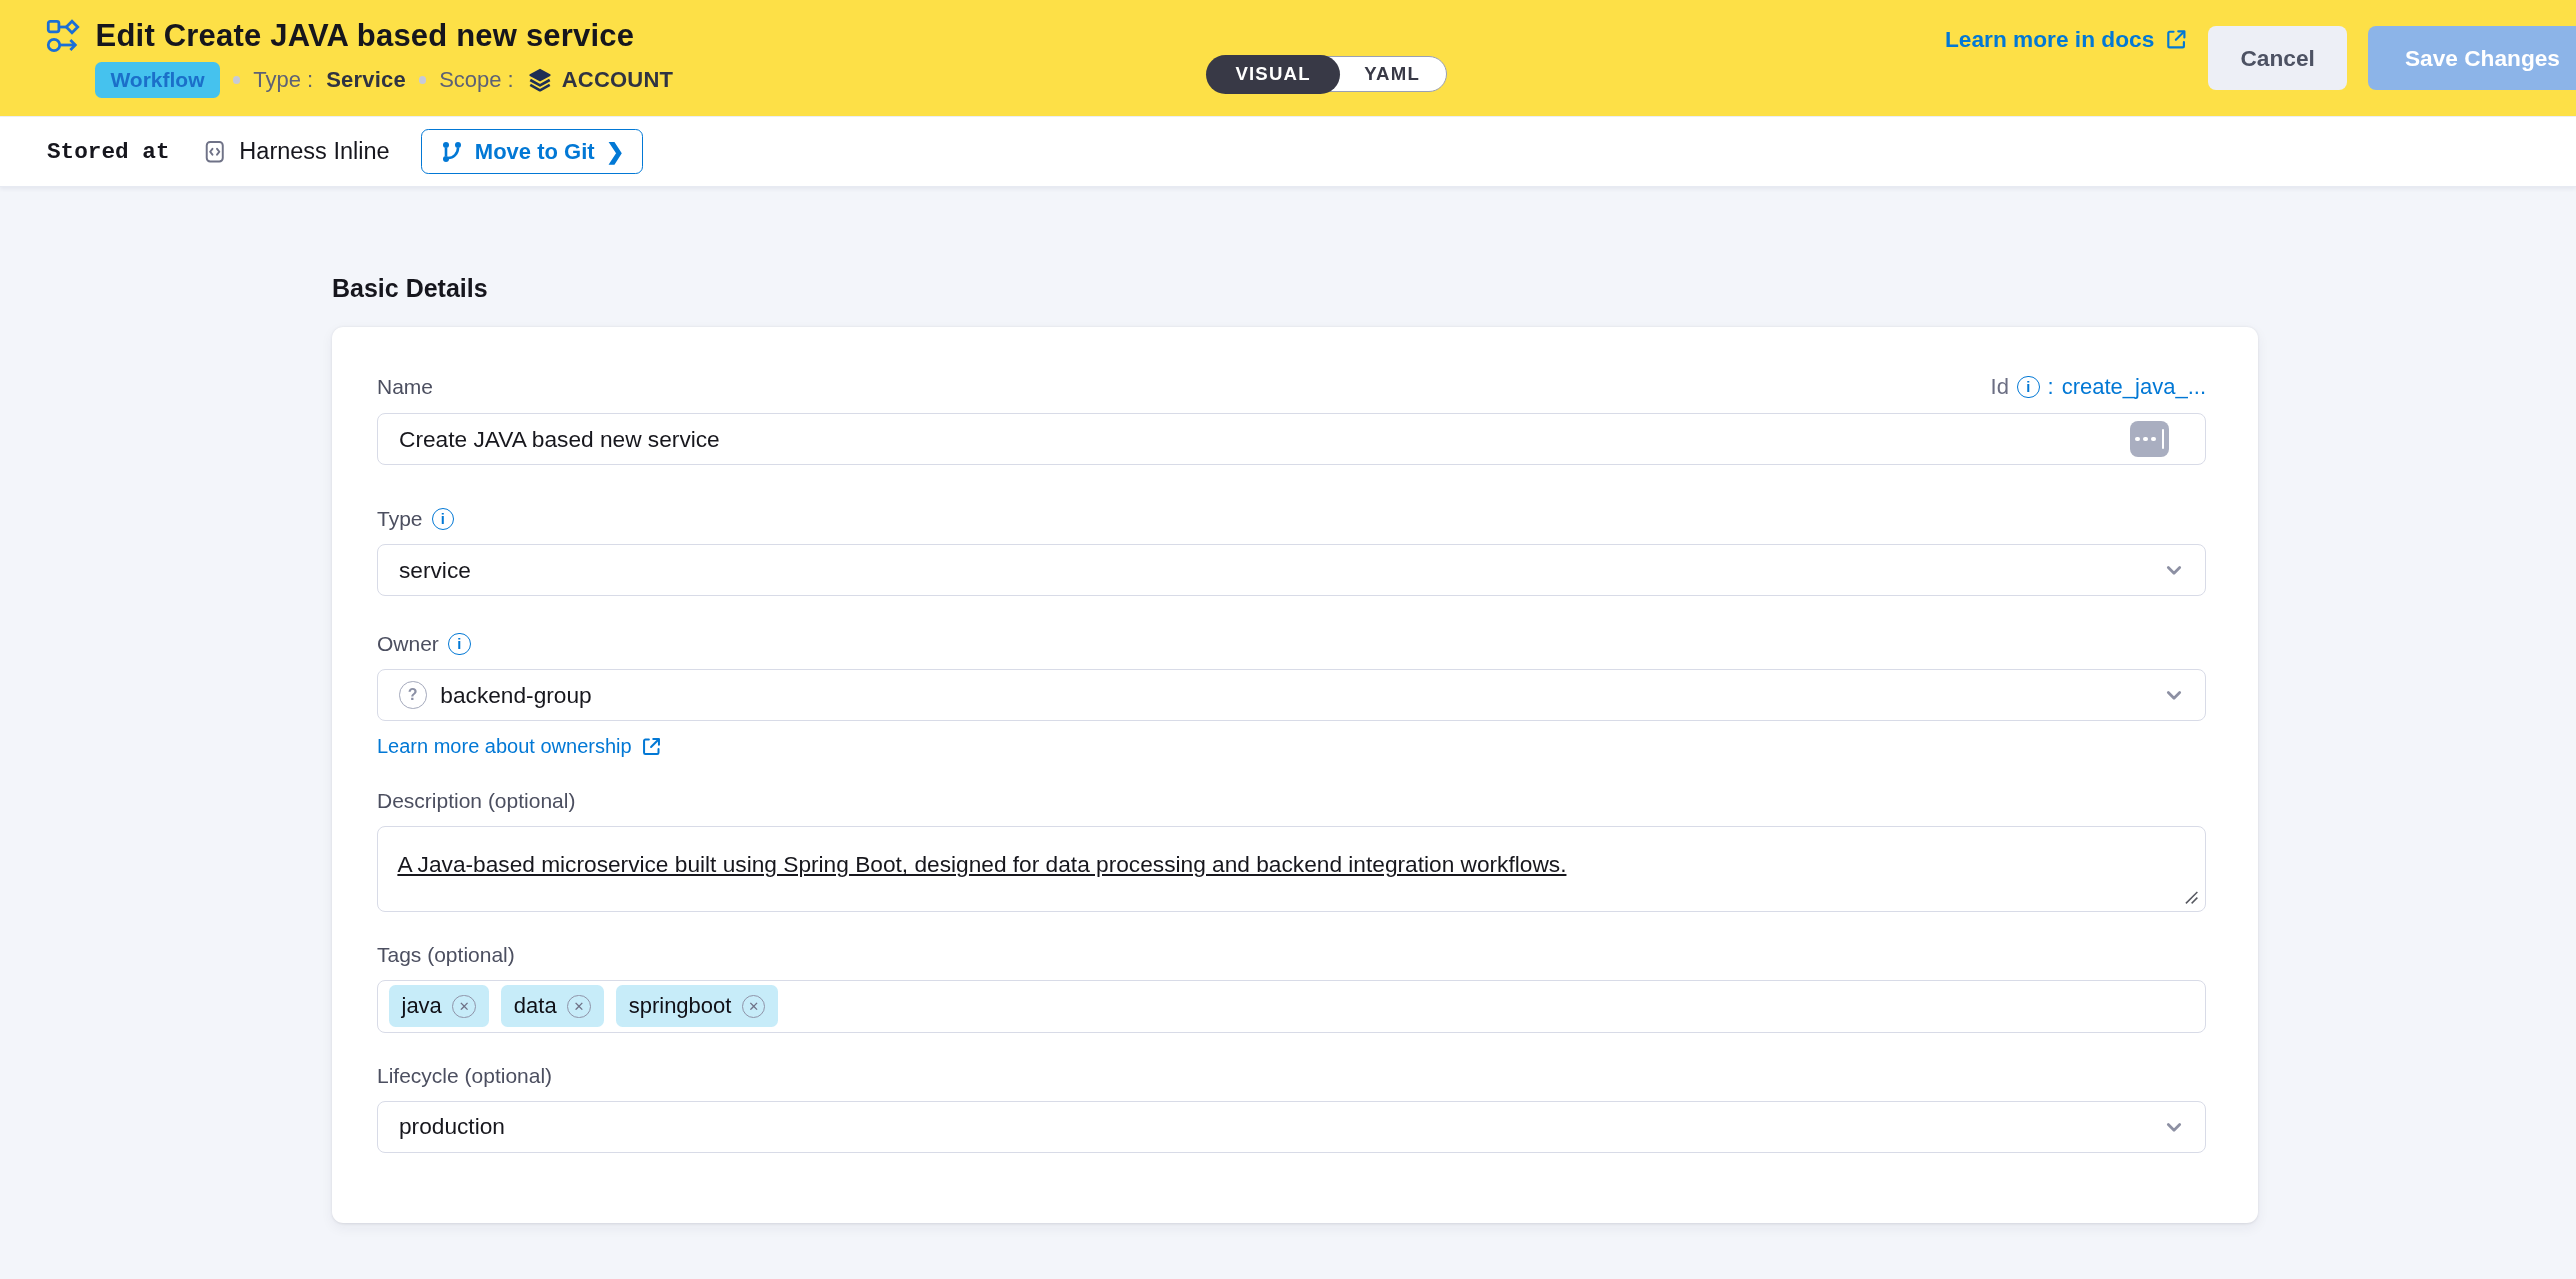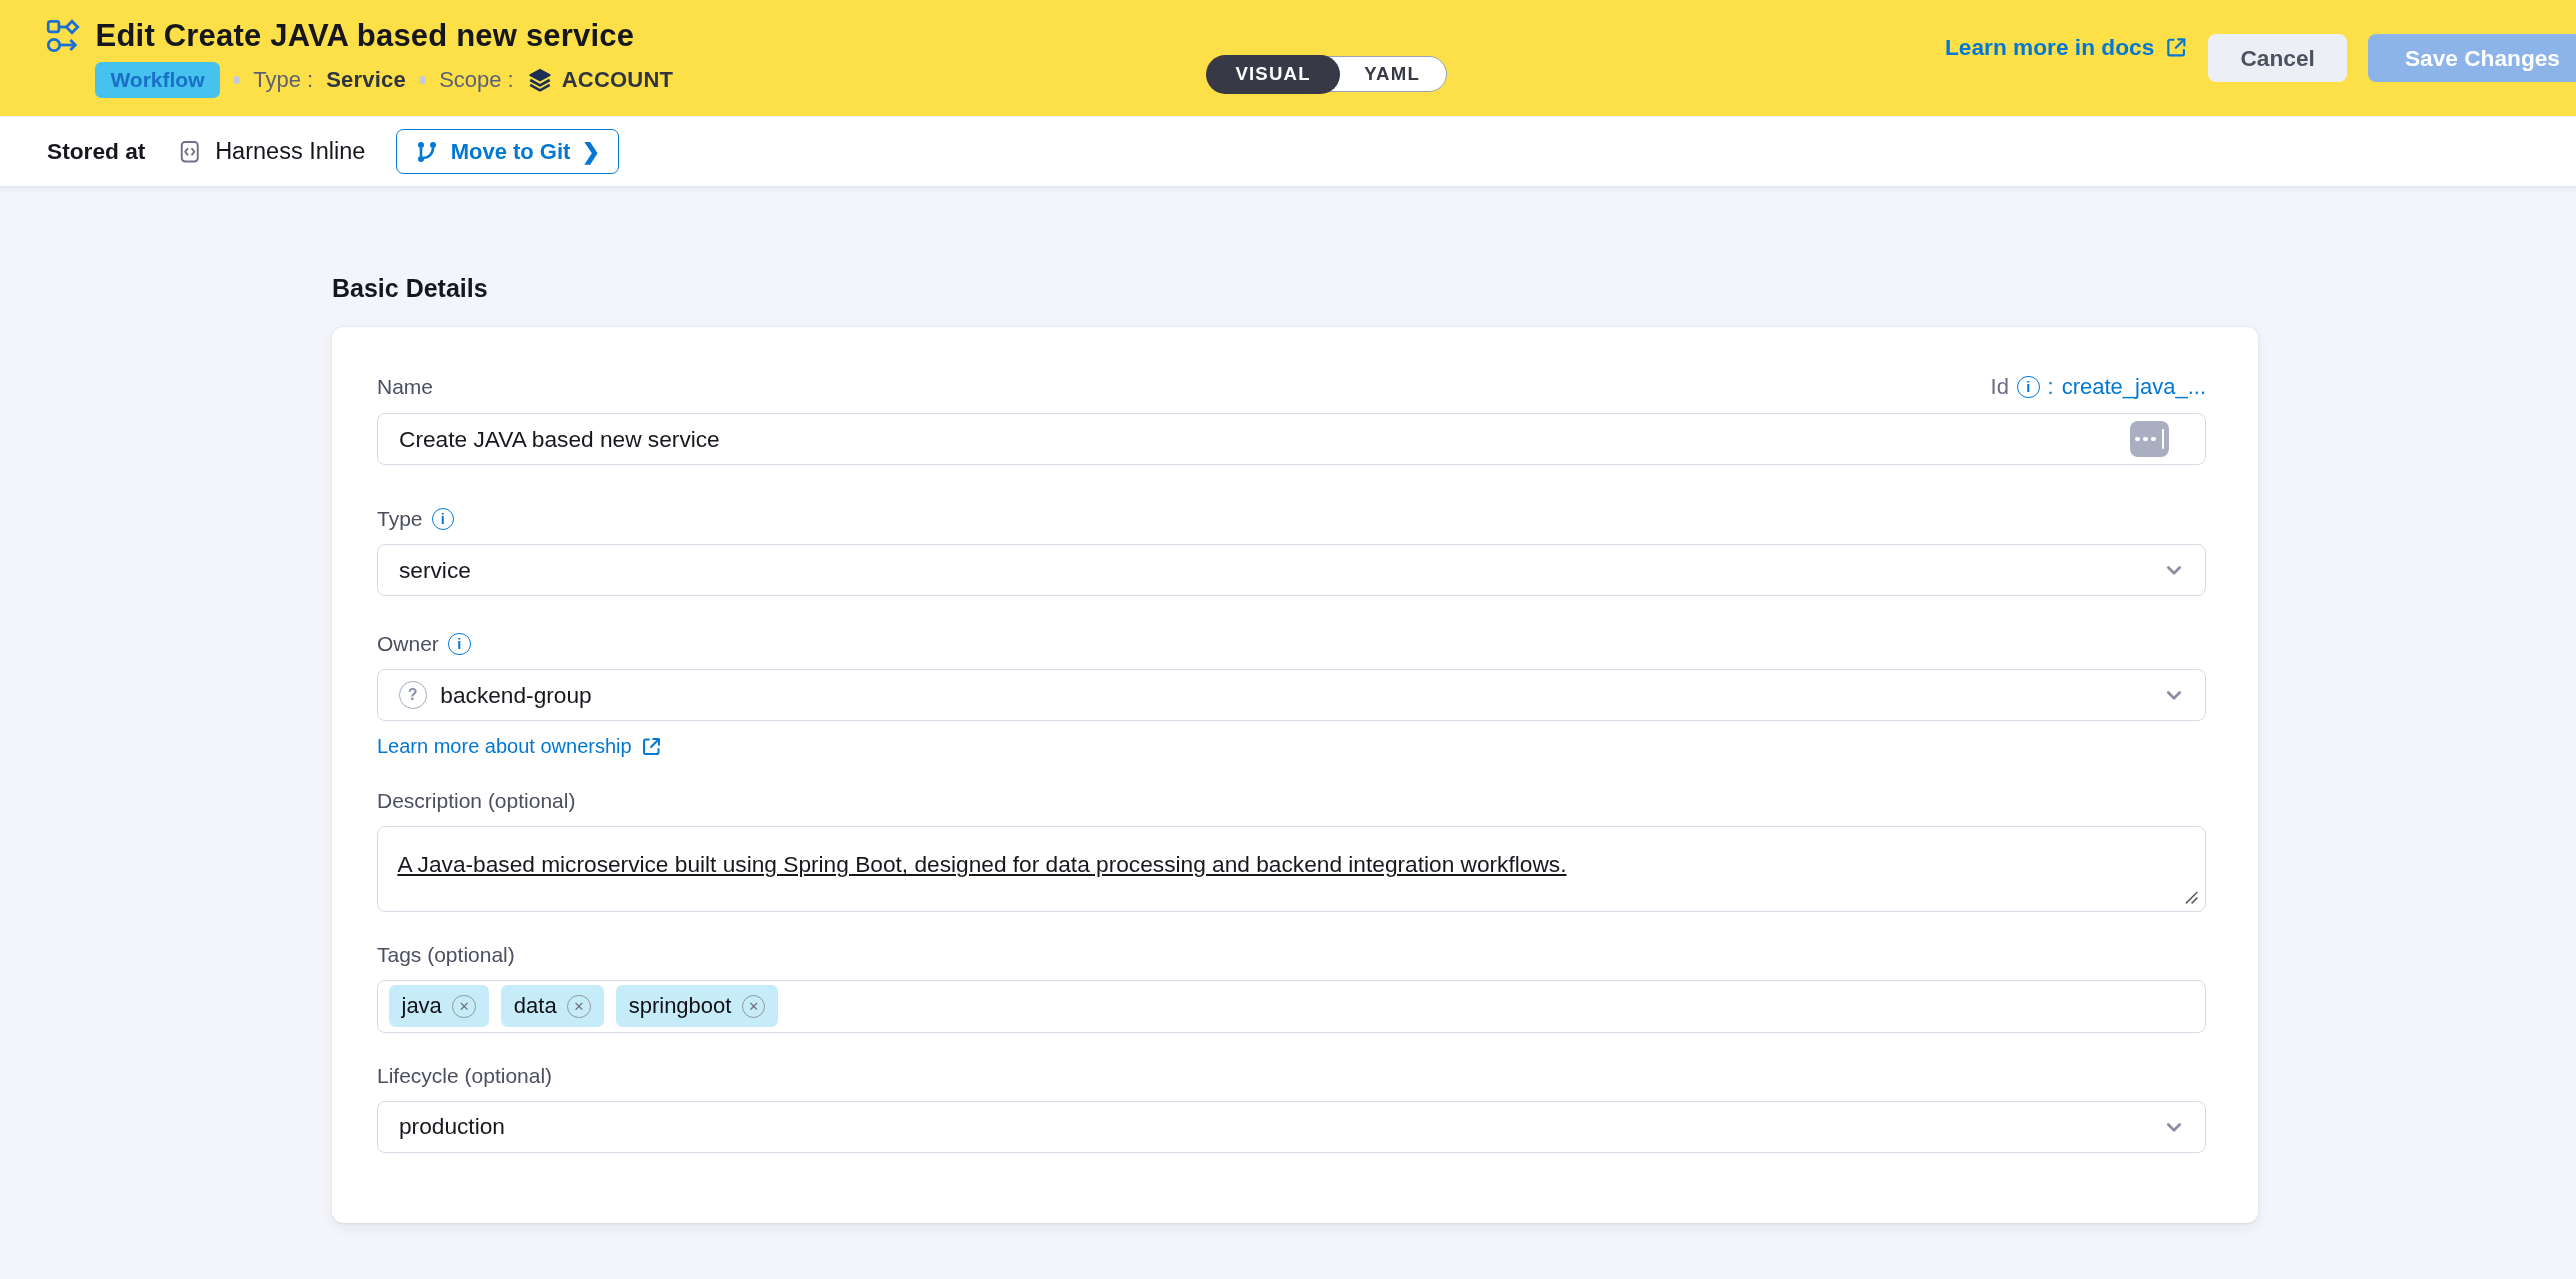--- a/index.html
+++ b/index.html
@@ -32,33 +32,33 @@
     position: absolute; left: 1207px; top: 56px; height: 36px;
     display: flex; align-items: center;
     border: 1.6px solid #9aa0b5; border-radius: 808px; background: #fff;
   }
   .seg { font-size: 18.6px; font-weight: 700; letter-spacing: 1.2px; color: #383946;
          padding: 0 26px; height: 100%; display: flex; align-items: center; cursor: pointer; }
   .seg.active { background: #383946; color: #fff; border-radius: 808px; height: 39px; margin: -1.6px; padding: 0 29px; }
 
   .header-actions { margin-left: auto; display: flex; align-items: flex-start; gap: 21px; }
   .docs-link { display: flex; align-items: center; gap: 10.5px; color: #0278d5; font-size: 22.7px; font-weight: 600; cursor: pointer; }
-  .btn { height: 48px; border: none; border-radius: 8px; font-family: inherit; font-size: 22.7px; font-weight: 600;
+  .btn { height: 64px; border: none; border-radius: 8px; font-family: inherit; font-size: 22.7px; font-weight: 600;
          display: flex; align-items: center; cursor: pointer; }
   .btn-cancel { background: #edeff6; color: #4d5263; padding: 0 32px; }
   .btn-save { background: #8cb4e8; color: #fff; padding: 0 37px; margin-right: -21px; }
 
   
   .storage-bar {
     height: 70px; background: #fff; position: relative; z-index: 2;
     display: flex; align-items: center; gap: 31px; padding-left: 47px;
     box-shadow: 0 1.6px 4px rgba(35, 40, 80, .07);
     border-bottom: 0.8px solid #e7eaf2;
   }
-  .stored-label { font-size: 22.7px; font-weight: 700; color: #16161d; }
+  .stored-label { font-size: 22.7px; font-weight: 700; color: #16161d; font-family: Liberation Mono, monospace; }
   .store { display: flex; align-items: center; gap: 11.3px; font-size: 23.5px; color: #16161d; }
   .git-btn { display: flex; align-items: center; gap: 11.3px; background: #fff; cursor: pointer;
              border: 1.6px solid #0278d5; border-radius: 7.3px; height: 45px; padding: 0 18px;
              color: #0278d5; font-size: 22px; font-weight: 600; font-family: inherit; }
   .git-chevron { font-size: 22px; font-weight: 700; line-height: 1; }
 
   
   .main { padding: 87px 0 0 332px; }
   .section-title { font-size: 25px; font-weight: 700; color: #16161d; }
   .card {

